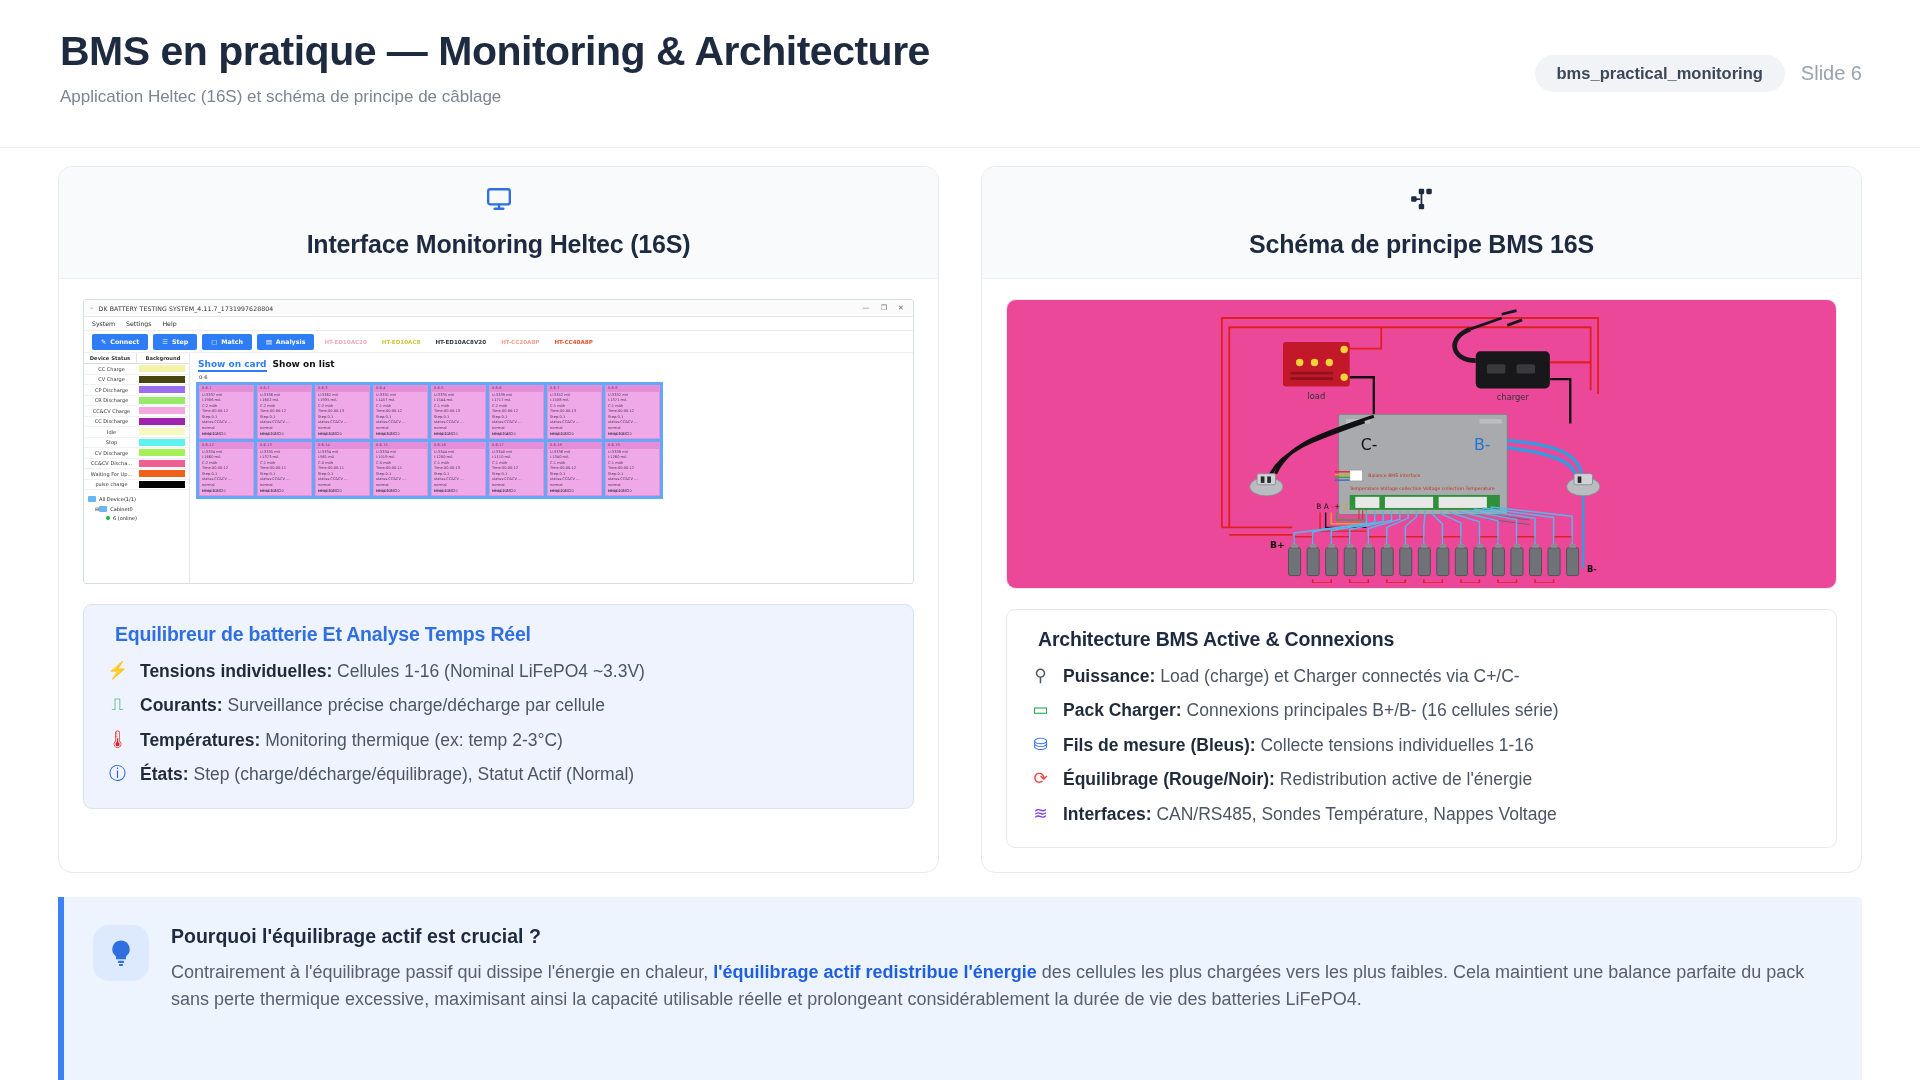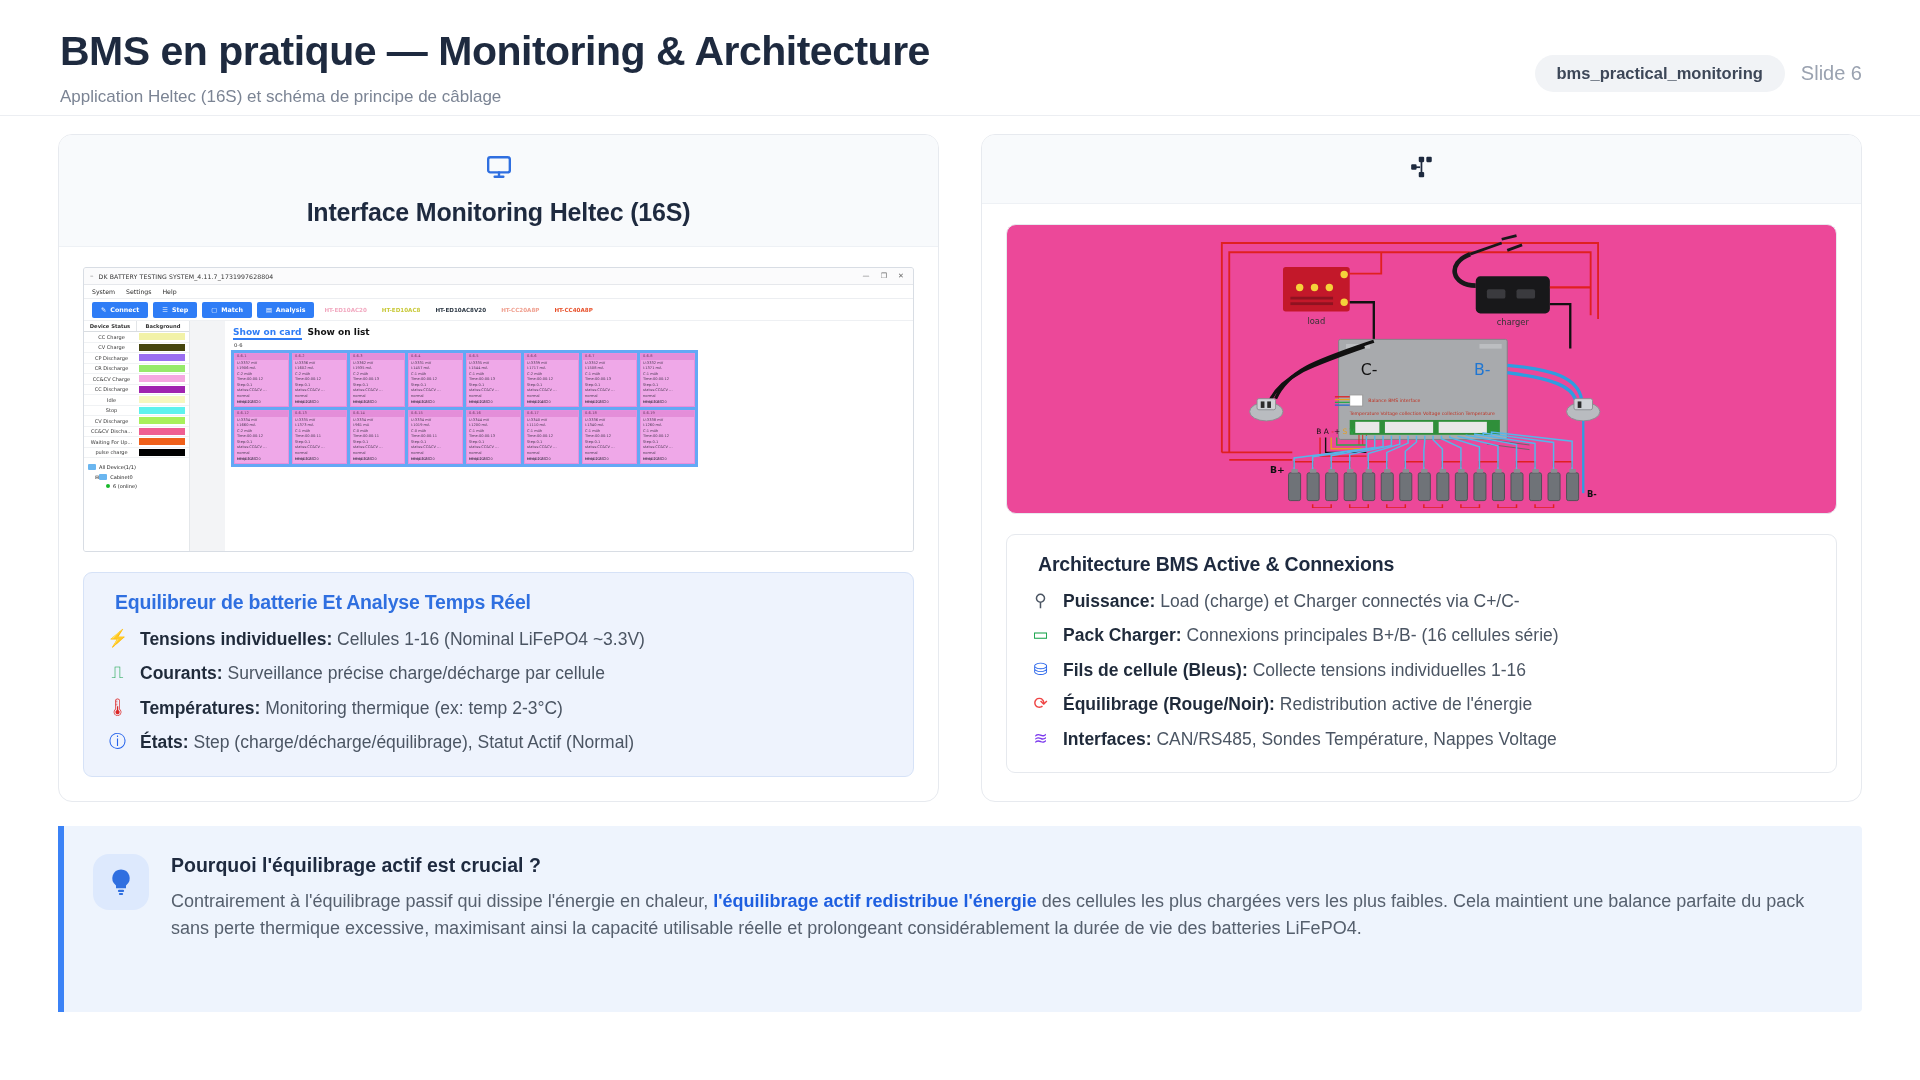--- a/index.html
+++ b/index.html
@@ -10,21 +10,21 @@
     color: #1f2a44;
     overflow: hidden;
   }
 
   
   .header {
     position: relative;
     padding: 28px 60px 22px 60px;
     border-bottom: 1px solid #eceef2;
     background: #ffffff;
-    height: 116px;
+    height: 148px;
   }
   .title {
     font-size: 41px;
     font-weight: 700;
     letter-spacing: -0.5px;
     color: #1e2a3f;
     line-height: 1.15;
   }
   .subtitle {
     font-size: 17px;
@@ -135,21 +135,21 @@
   .sp-head { display:flex; border-bottom:1px solid #d9dde1; }
   .sp-head span { flex:1; text-align:center; padding:2px 0; font-weight:600;}
   .sp-head span:first-child { border-right:1px solid #e2e5e8; }
   .sp-row { display:flex; align-items:center; height:10.5px; border-bottom:1px solid #f0f2f4;}
   .sp-row .lbl { flex:1; text-align:center; font-size:5px; white-space:nowrap; overflow:hidden;}
   .sp-row .sw { width:46px; height:7px; margin-right:4px; }
   .tree { padding:5px 4px; font-size:5px; color:#222; line-height:1.9; }
   .tree .fo { display:inline-block; width:8px; height:6px; background:#6ab6f0; border-radius:1px; vertical-align:-1px; margin-right:3px;}
   .tree .dot { display:inline-block; width:4px; height:4px; background:#17b92b; border-radius:50%; margin-right:3px;}
 
-  .cards-area { flex:1; background:#fff; padding:4px 6px; overflow:hidden;margin-left:35px; }
+  .cards-area { flex:1; background:#fff; padding:4px 6px; overflow:hidden; }
   .soc-tabs { font-size:9px; font-weight:700; padding:2px 0 1px 2px; }
   .soc-tabs .on { color:#2f7df6; border-bottom:2px solid #2f7df6; padding-bottom:1px; }
   .soc-tabs .off { color:#111; margin-left:6px; }
   .grp-label { font-size:5.2px; color:#333; padding:4px 0 2px 3px; }
   .cell-grid-wrap { background:#63a8f5; padding:3px; display:inline-block; }
   .cell-grid { display:grid; grid-template-columns: repeat(8, 1fr); gap:3px; }
   .cell {
     background:#efa8e8; border:1px solid #e78fdd; width:55px; height:54px;
     font-size:3.6px; color:#4a3a52; padding:1px 2px; line-height:1.55;
     position:relative; overflow:hidden;
@@ -550,20 +550,21 @@
       <span>
         <svg width="26" height="26" viewBox="0 0 24 24" fill="#1e2a3f">
           <rect x="2" y="9.5" width="5" height="5" rx="1"></rect>
             <rect x="9" y="2.5" width="5" height="5" rx="1"></rect>
             <rect x="16" y="2.5" width="5" height="5" rx="1"></rect>
             <rect x="9" y="16.5" width="5" height="5" rx="1"></rect>
           <rect x="6.3" y="11.4" width="4" height="1.6"></rect>
             <rect x="10.7" y="7" width="1.6" height="10"></rect>
         </svg>
       </span>
+      <h2>Schéma de principe BMS 16S</h2>
     </div>
     <div class="card-body">
 
       <div class="diagram-frame">
         <svg viewBox="0 0 460 300" width="430" height="278">
 
           <path d="M14 240 L14 14 L420 14 L420 96" stroke="#e02020" stroke-width="2" fill="none"></path>
           <path d="M22 240 L22 24 L412 24 L412 92" stroke="#e02020" stroke-width="2" fill="none"></path>
           <path d="M14 240 L90 240" stroke="#e02020" stroke-width="2" fill="none"></path>
           <path d="M22 248 L90 248" stroke="#e02020" stroke-width="2" fill="none"></path>
@@ -732,21 +733,21 @@
             <div class="ib-row">
        <span class="gl" style="color:#4b5563">⚲</span>
        <span><b>Puissance:</b> Load (charge) et Charger connectés via C+/C-</span>
      </div>
             <div class="ib-row">
        <span class="gl" style="color:#16a34a">▭</span>
        <span><b>Pack Charger:</b> Connexions principales B+/B- (16 cellules série)</span>
      </div>
             <div class="ib-row">
        <span class="gl" style="color:#2563eb">⛁</span>
-       <span><b>Fils de cellule (Bleus):</b> Collecte tensions individuelles 1-16</span>
+       <span><b>Fils de mesure (Bleus):</b> Collecte tensions individuelles 1-16</span>
      </div>
             <div class="ib-row">
        <span class="gl" style="color:#ef4444">⟳</span>
        <span><b>Équilibrage (Rouge/Noir):</b> Redistribution active de l'énergie</span>
      </div>
             <div class="ib-row">
        <span class="gl" style="color:#7c3aed">≋</span>
        <span><b>Interfaces:</b> CAN/RS485, Sondes Température, Nappes Voltage</span>
      </div>
           </div>

